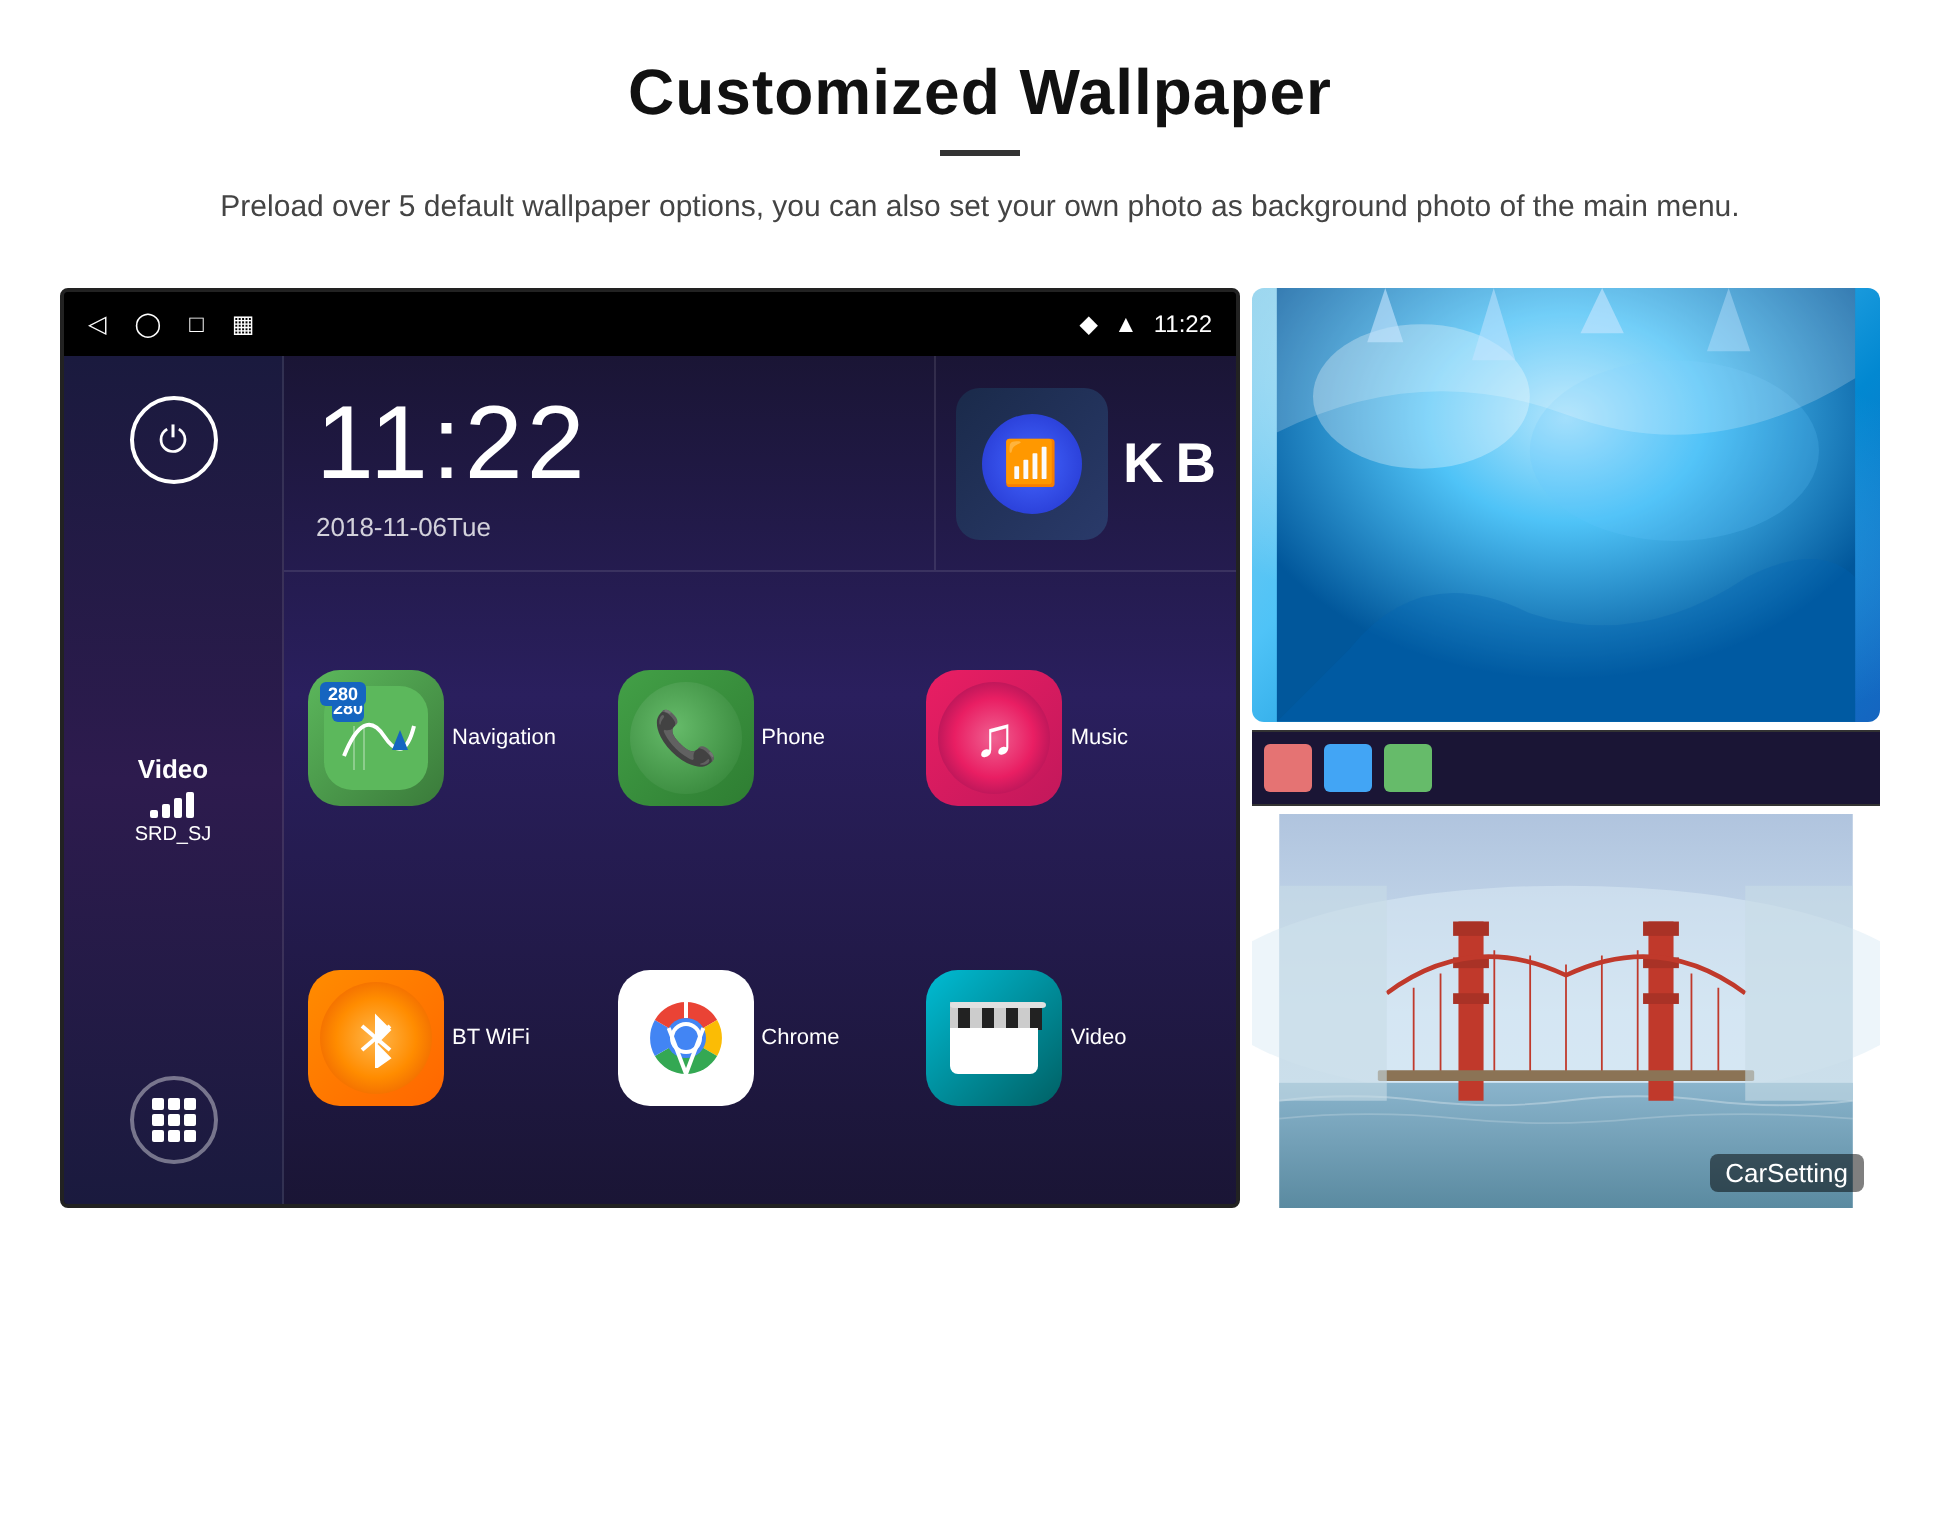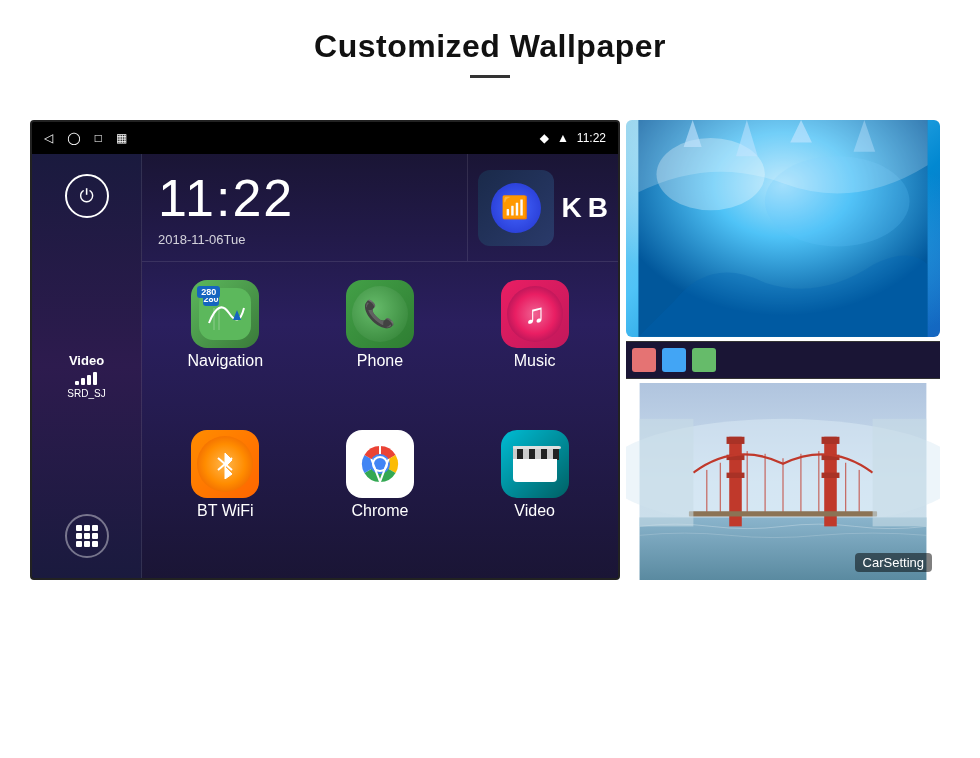--- a/index.html
+++ b/index.html
@@ -239,28 +239,27 @@
     
     .app-grid {
       display: grid;
       grid-template-columns: repeat(3, 1fr);
       padding: 10px 8px;
       gap: 4px;
       flex: 1;
     }
     .app-item {
       display: flex;
-      flex-direction: column;
       align-items: center;
       gap: 4px;
       padding: 8px 4px;
     }
     .app-label {
       color: #fff;
-      font-size: 16px;
+      font-size: 11px;
       text-align: left;
     }
 
     
     .phone-icon-bg {
       background: linear-gradient(135deg, #43a047, #2e7d32);
       width: 68px;
       height: 68px;
       border-radius: 16px;
       display: flex;
@@ -409,20 +408,21 @@
       font-size: 9px;
       font-weight: bold;
     }
   </style>
 </head>
 <body>
 
 <div class="header">
   <h1>Customized Wallpaper</h1>
   <div class="header-divider"></div>
+  <p>Preload over 5 default wallpaper options, you can also set your own photo as background photo of the main menu.</p>
 </div>
 
 <div class="content">
 
   <div class="android-screen">
 
     <div class="status-bar">
       <div class="status-bar-left">
         <span class="status-icon">◁</span>
         <span class="status-icon">◯</span>

